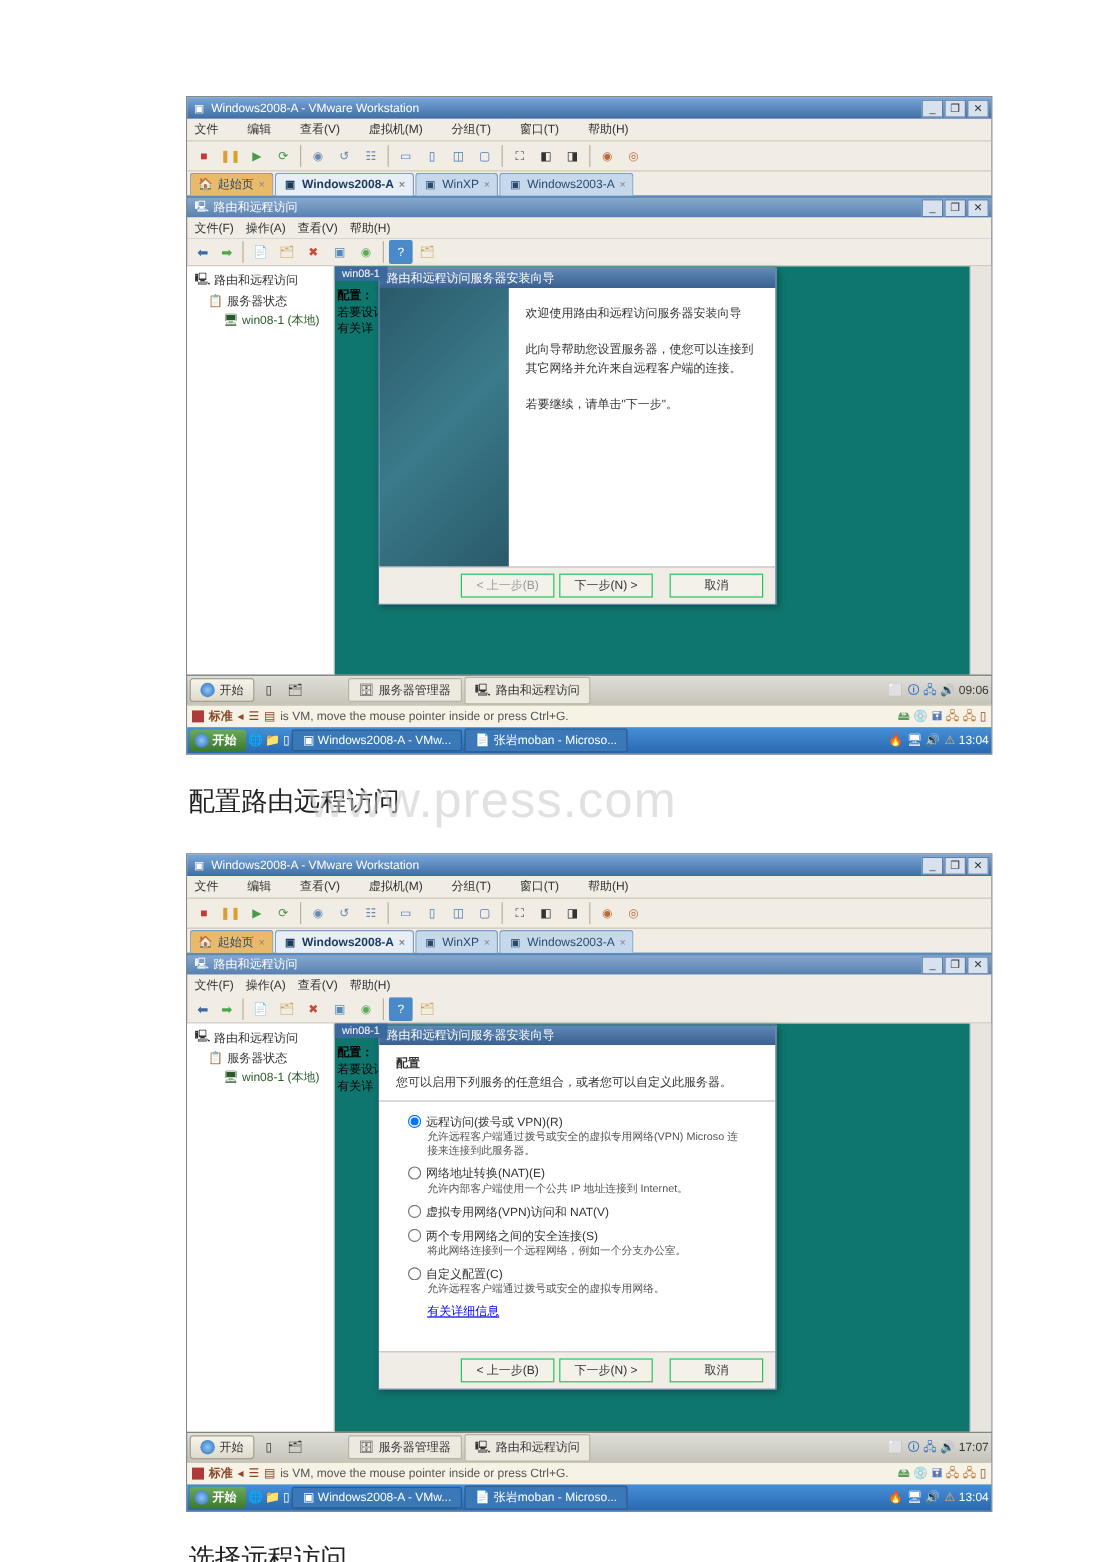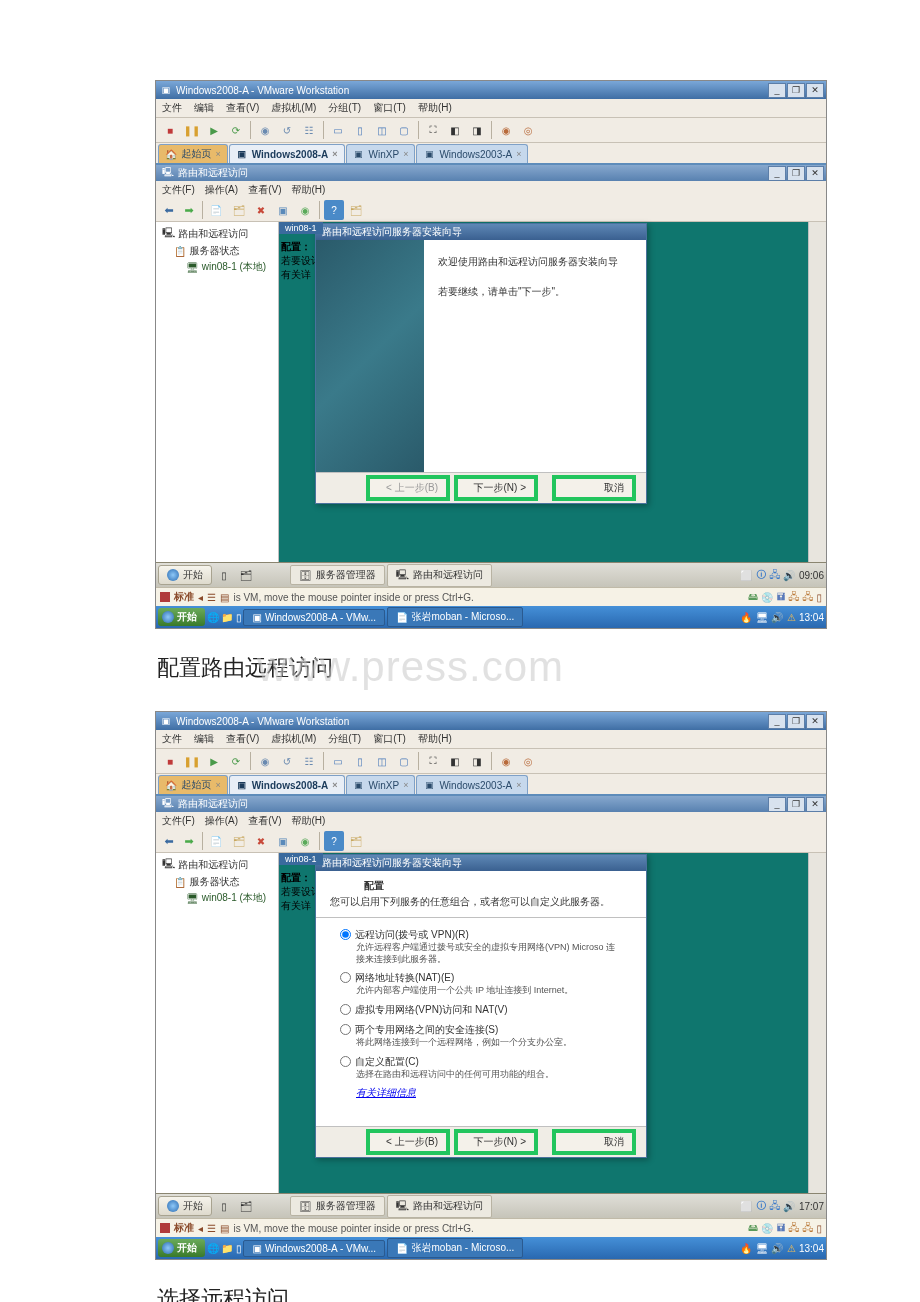--- a/index.html
+++ b/index.html
@@ -38,21 +38,21 @@
     background: #d8e2ee;
     border: 1px solid #5c7ea8;
     display: flex; align-items: center; justify-content: center;
     font-size: 9px; color: #333;
   }
   .vm-menu {
     background: #f1ece4;
     height: 18px;
     display: flex;
     align-items: center;
-    gap: 12px;
+    gap: 24px;
     padding: 0 6px;
     font-size: 10px;
     color: #333;
     border-bottom: 1px solid #c8c1b5;
   }
   .vm-toolbar {
     background: #f1ece4;
     height: 24px;
     display: flex;
     align-items: center;
@@ -198,21 +198,21 @@
   .wiz-content .welcome { font-size: 10px; margin-bottom: 14px; }
   .wiz-body2 {
     background: #fff;
     padding: 4px 0 0 0;
   }
   .wiz-header2 {
     padding: 4px 14px 8px 14px;
     font-size: 10px;
     border-bottom: 1px solid #c0c0c0;
   }
-  .wiz-header2 .h { font-weight: bold; margin-bottom: 2px; margin-left: 34px; }
+  .wiz-header2 .h { font-weight: bold; margin-bottom: 2px; }
   .wiz-options {
     padding: 10px 24px;
     font-size: 10px;
     height: 188px;
   }
   .opt { margin-bottom: 6px; }
   .opt label { display: flex; align-items: flex-start; gap: 4px; }
   .opt input { margin: 1px 0 0 0; width: 11px; height: 11px; flex-shrink: 0; }
   .opt .desc { color: #555; padding-left: 16px; font-size: 9px; line-height: 1.3; }
   .wiz-footer {
@@ -222,23 +222,23 @@
     display: flex;
     align-items: center;
     justify-content: flex-end;
     gap: 4px;
     padding: 0 10px;
   }
   .wbtn {
     font-size: 10px;
     padding: 2px 8px;
     background: #f4f1ea;
-    border: 4px solid #22c55e;
+    border: 1px solid #22c55e;
     min-width: 60px;
-    text-align: right;
+    text-align: center;
   }
   .wbtn.disabled { color: #999; }
   .rscroll {
     width: 17px;
     background: #e8e5de;
     border-left: 1px solid #c0c0c0;
   }
   
   .guest-taskbar {
     background: linear-gradient(#e0dfd8, #c6c4b9);
@@ -450,20 +450,21 @@
             <span>若要设计</span><br>
             <span>有关详</span>
           </div>
 
           <div class="wizard">
             <div class="wiz-title">路由和远程访问服务器安装向导</div>
             <div class="wiz-body1">
               <div class="wiz-side"></div>
               <div class="wiz-content">
                 <div class="welcome">欢迎使用路由和远程访问服务器安装向导</div>
+                <div style="margin-top:10px;">此向导帮助您设置服务器，使您可以连接到其它网络并允许来自远程客户端的连接。</div>
                 <div style="margin-top:14px;">若要继续，请单击"下一步"。</div>
               </div>
             </div>
             <div class="wiz-footer">
               <div class="wbtn disabled">&lt; 上一步(B)</div>
               <div class="wbtn">下一步(N) &gt;</div>
               <div class="wbtn" style="margin-left:10px;">取消</div>
             </div>
           </div>
         </div>
@@ -702,23 +703,23 @@
                       <input type="radio" style="">
                       <span>两个专用网络之间的安全连接(S)</span>
                     </label>
                   <div class="desc">将此网络连接到一个远程网络，例如一个分支办公室。</div>
                 </div>
                 <div class="opt">
                   <label>
                       <input type="radio" style="">
                       <span>自定义配置(C)</span>
                     </label>
-                  <div class="desc">选择在路由和远程访问中的任何可用功能的组合。</div>
+                  <div class="desc">允许远程客户端通过拨号或安全的虚拟专用网络。</div>
                 </div>
-                <div style="margin-top:6px;padding-left:16px;font-style:italic;">
+                <div style="margin-top:6px;padding-left:16px;">
                   <a href="#">有关详细信息</a>
                 </div>
               </div>
             </div>
             <div class="wiz-footer">
               <div class="wbtn">&lt; 上一步(B)</div>
               <div class="wbtn">下一步(N) &gt;</div>
               <div class="wbtn" style="margin-left:10px;">取消</div>
             </div>
           </div>

